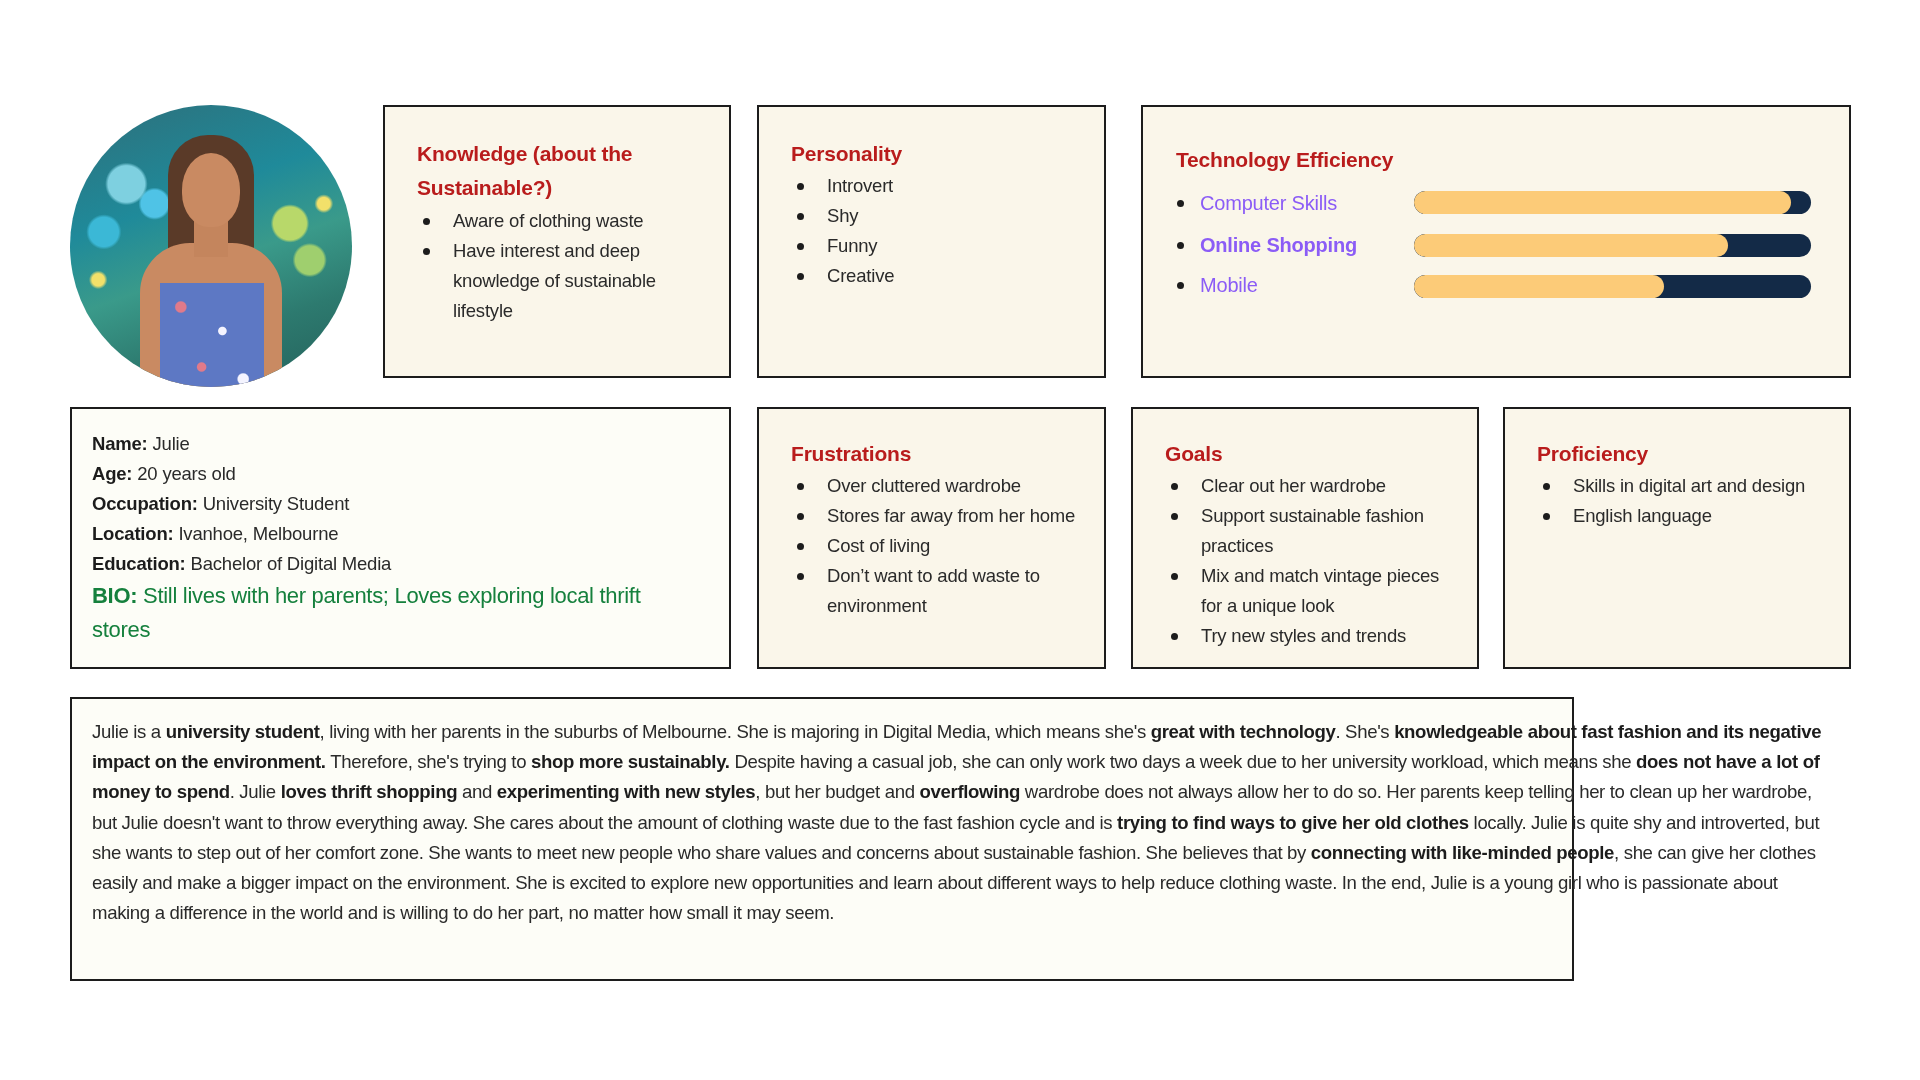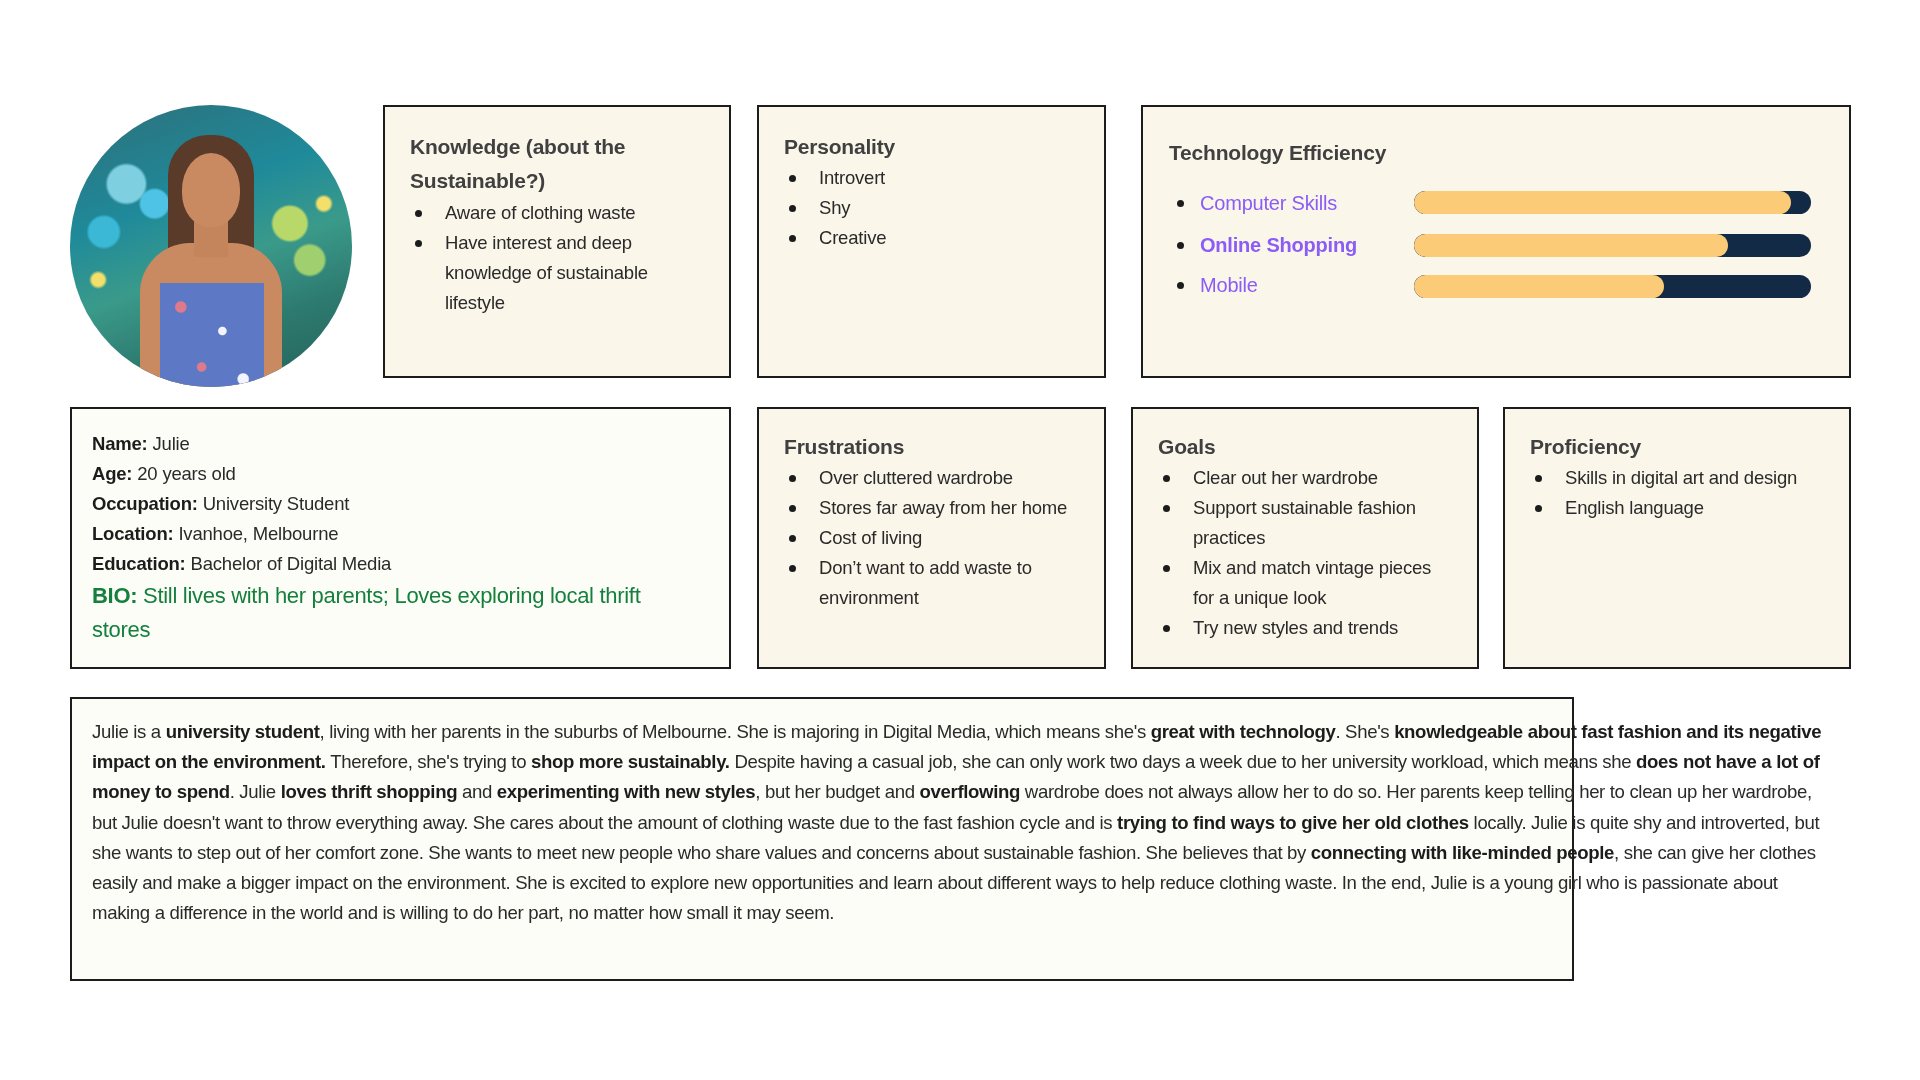--- a/index.html
+++ b/index.html
@@ -9,24 +9,24 @@
     font-family: "Liberation Sans", "DejaVu Sans", sans-serif;
   }
   .box {
     position: absolute; box-sizing: border-box;
     border: 2px solid #1c1c1c;
     background: #faf6ea;
   }
   .box.light { background: #fdfdf7; }
   .box-title {
     position: absolute; font-weight: bold; font-size: 21px; line-height: 34px;
-    color: #404040; letter-spacing: -0.2px; margin: 5px;
+    color: #b91c1c; letter-spacing: -0.2px; margin: 12px;
   }
   ul.blist {
-    position: absolute; list-style: none; margin: 4px; padding: 0;
+    position: absolute; list-style: none; margin: 12px; padding: 0;
     font-size: 18.5px; line-height: 30px; color: #2a2a2a; letter-spacing: -0.2px;
   }
   ul.blist li { position: relative; padding-left: 36px; }
   ul.blist li::before {
     content: ""; position: absolute; left: 6px; top: 12px;
     width: 7px; height: 7px; border-radius: 50%; background: #1c1c1c;
   }
 
   
   .avatar {
@@ -120,20 +120,21 @@
     <li>Aware of clothing waste</li>
     <li>Have interest and deep knowledge of sustainable lifestyle</li>
   </ul>
 </div>
 
 <div class="box" style="left:757px; top:105px; width:349px; height:273px;">
   <h2 class="box-title" style="left:20px; top:18px;">Personality</h2>
   <ul class="blist" style="left:20px; top:52px; width:300px;">
     <li>Introvert</li>
     <li>Shy</li>
+    <li>Funny</li>
     <li>Creative</li>
   </ul>
 </div>
 
 <div class="box" style="left:1141px; top:105px; width:710px; height:273px;"></div>
 <h2 class="box-title" style="left:1164px; top:131px;">Technology Efficiency</h2>
 
 <div class="tech-item" style="top:188px;">
   <span>Computer Skills</span>
 </div>

